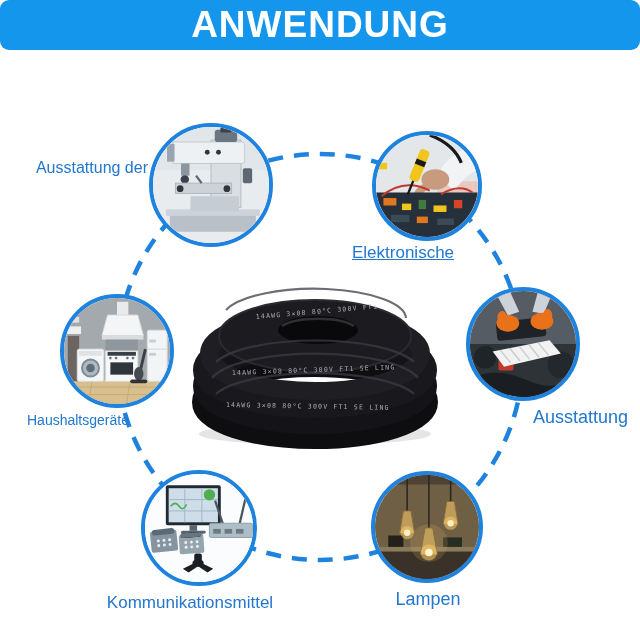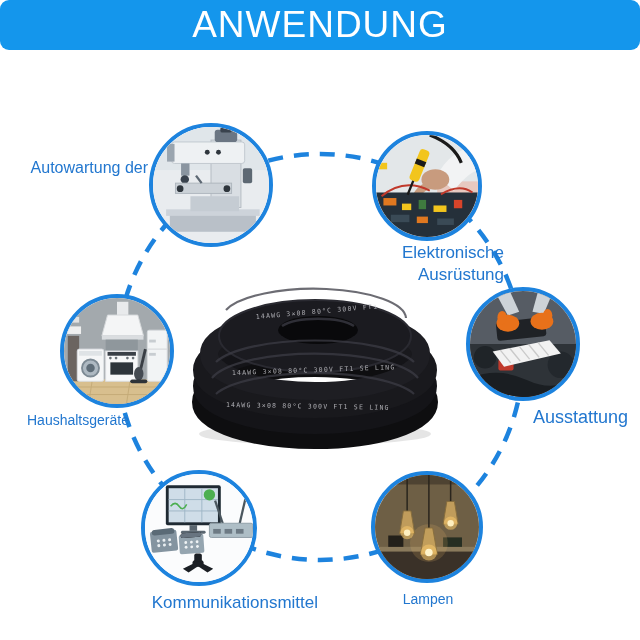--- a/index.html
+++ b/index.html
@@ -7,21 +7,21 @@
     width:640px;height:640px;position:relative;background:#ffffff;
     font-family:"Liberation Sans", sans-serif;overflow:hidden;
   }
   
   .banner{
     position:absolute;left:0;top:0;width:640px;height:50px;
     background:#1496ec;border-radius:9px;
     display:flex;align-items:center;justify-content:center;
   }
   .banner h1{
-    margin:10px;color:#ffffff;font-size:37px;font-weight:400;letter-spacing:1px;
+    margin:10px;color:#ffffff;font-size:37px;font-weight:700;letter-spacing:1px;
   }
   
   .ring-layer{position:absolute;left:0;top:0;width:640px;height:640px;z-index:1;}
   
   .badge{
     position:absolute;border:4px solid #1d83de;border-radius:50%;
     overflow:hidden;background:#fff;box-sizing:border-box;z-index:2;
   }
   .badge svg{display:block;width:100%;height:100%;}
   .b-maschinen{left:149px;top:123px;width:124px;height:124px;}
@@ -29,24 +29,24 @@
   .b-auto{left:466px;top:287px;width:114px;height:114px;}
   .b-lampen{left:371px;top:471px;width:112px;height:112px;}
   .b-komm{left:141px;top:470px;width:116px;height:116px;}
   .b-haushalt{left:60px;top:294px;width:114px;height:114px;}
   
   .lbl{
     position:absolute;color:#2277cf;font-size:17px;line-height:21px;z-index:3;
     font-weight:400;
   }
   .l-maschinen{left:10px;top:157px;width:138px;text-align:right;font-size:16px;}
-  .l-elektronik{left:352px;top:242px;width:152px;text-align:right;line-height:22px;}
+  .l-elektronik{left:352px;top:242px;width:152px;text-align:left;line-height:22px;text-decoration:underline;}
   .l-auto{left:533px;top:407px;font-size:18px;}
-  .l-lampen{left:377px;top:589px;width:102px;text-align:center;font-size:14px;}
-  .l-komm{left:116px;top:592px;width:202px;text-align:right;}
+  .l-lampen{left:377px;top:589px;width:102px;text-align:center;font-size:18px;}
+  .l-komm{left:89px;top:592px;width:202px;text-align:center;}
   .l-haushalt{left:27px;top:410px;font-size:14px;}
   
   .coil{position:absolute;left:186px;top:276px;width:258px;height:174px;z-index:2;}
 </style>
 </head>
 <body>
 
 <div class="banner">
   <h1>ANWENDUNG</h1>
 </div>
@@ -278,22 +278,21 @@
     </g>
     <g clip-path="url(#coilClip)" fill="#c3c3c8" font-family="DejaVu Sans Mono, monospace" font-size="6.5" letter-spacing="1.2" opacity="0.85">
       <text x="46" y="99" transform="rotate(-2 46 99)">14AWG 3×08 80°C 300V FT1 SE LING</text>
       <text x="40" y="131" transform="rotate(1 40 131)">14AWG 3×08 80°C 300V FT1 SE LING</text>
       <text x="70" y="43" transform="rotate(-5 70 43)">14AWG 3×08 80°C 300V FT1 SE LING</text>
     </g>
   </g>
 </svg>
 
 <div class="lbl l-maschinen">
-  <div>Autowartung der</div>
+  <div>Ausstattung der</div>
 </div>
 <div class="lbl l-elektronik">
   <div>Elektronische</div>
-  <div>Ausrüstung</div>
 </div>
 <div class="lbl l-auto">Ausstattung</div>
 <div class="lbl l-lampen">Lampen</div>
 <div class="lbl l-komm">Kommunikationsmittel</div>
 <div class="lbl l-haushalt">Haushaltsgeräte</div>
 
 </body></html>

